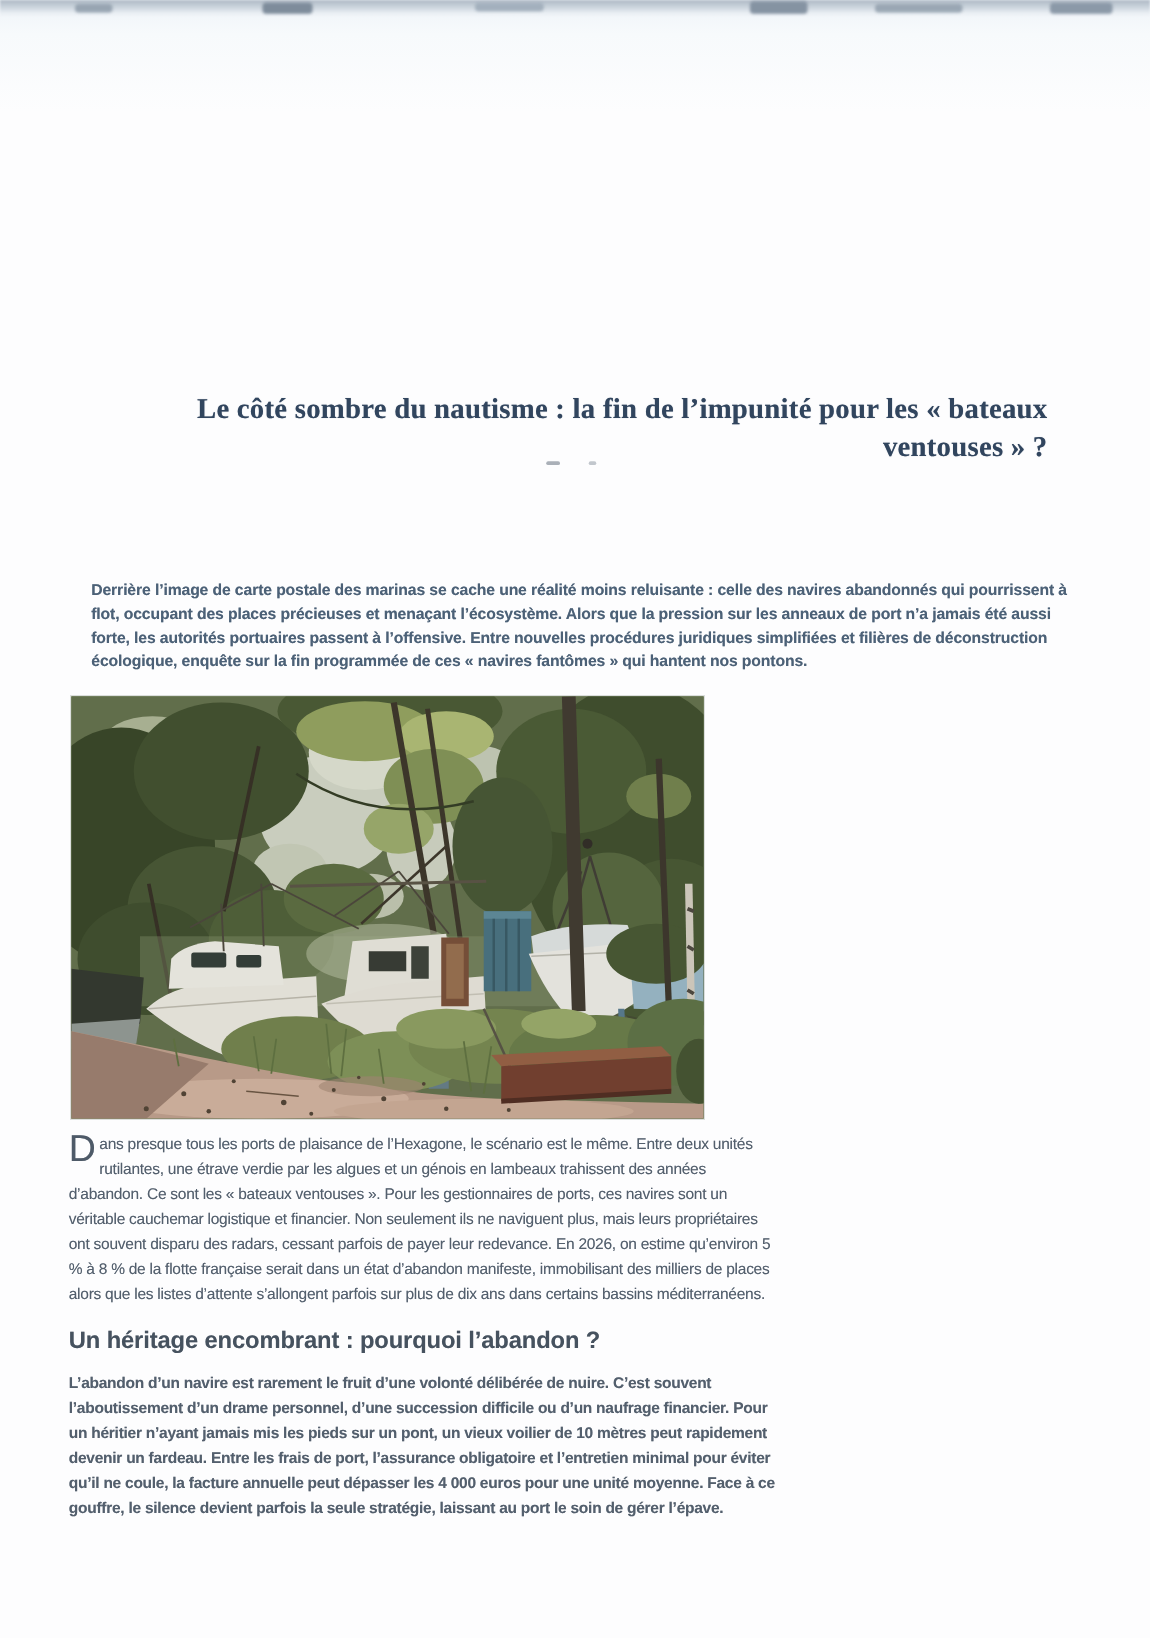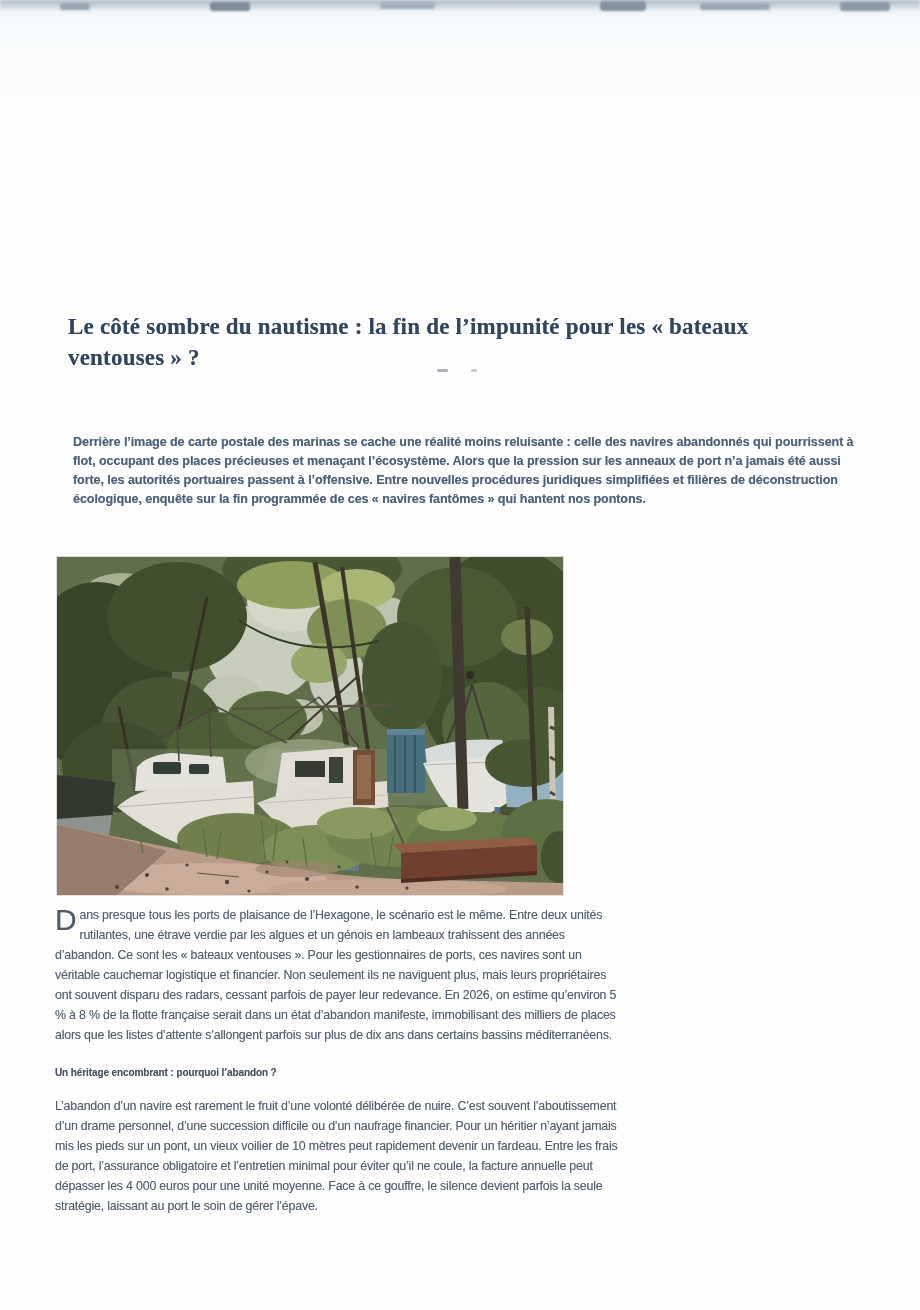--- a/index.html
+++ b/index.html
@@ -22,33 +22,33 @@
   }
   .scan-blob{position:absolute;border-radius:3px;filter:blur(1.2px);}
   .blob1{left:210px;top:2px;width:40px;height:9px;background:#7e8c9b;}
   .blob2{left:600px;top:1px;width:46px;height:10px;background:#8593a2;}
   .blob3{left:700px;top:3px;width:70px;height:7px;background:#9aa7b4;}
   .blob4{left:60px;top:3px;width:30px;height:7px;background:#98a5b2;}
   .blob5{left:380px;top:2px;width:55px;height:7px;background:#a3b0bd;}
   .blob6{left:840px;top:2px;width:50px;height:9px;background:#8b99a8;}
 
   .title{
-    position:absolute;left:68px;top:296px;width:780px;
-    text-align:left;
+    position:absolute;left:58px;top:296px;width:780px;
+    text-align:right;
     font-family:"Liberation Serif","DejaVu Serif",serif;
     font-weight:700;font-size:23px;line-height:31px;
     color:#31455e;letter-spacing:.2px;
     text-shadow:0 0 .6px rgba(49,69,94,.55);
   }
   .byline-mark{position:absolute;height:3px;border-radius:2px;filter:blur(.4px);}
   .mark-a{left:437px;top:369px;width:11px;background:#aab0b8;}
   .mark-b{left:471px;top:369px;width:6px;background:#c2c7cd;}
 
   .intro{
-    position:absolute;left:73px;top:420px;width:790px;
+    position:absolute;left:73px;top:450px;width:790px;
     font-weight:700;font-size:12.6px;line-height:19px;
     color:#4c6177;letter-spacing:-.1px;
     text-shadow:0 0 .5px rgba(76,97,119,.5);
   }
 
   figure.photo{
     position:absolute;left:57px;top:557px;width:506px;height:338px;
     margin:0;padding:0;box-shadow:0 0 0 1px rgba(120,130,120,.25);
     overflow:hidden;background:#5e6e42;
   }
@@ -62,24 +62,24 @@
   }
   .bodycopy p{margin:0;}
   .dropcap{
     float:left;
     font-size:30px;line-height:25px;
     padding:2px 3px 0 0;
     color:#4e5a68;font-weight:400;
   }
   .subheading{
     margin:18px 0 13px 0 !important;
-    font-weight:700;font-size:10px;color:#46525f;
+    font-weight:700;font-size:19px;color:#46525f;
     letter-spacing:-.1px;
   }
-  .para2{margin-bottom:13px !important;}
+  .para2{margin-bottom:13px !important;font-weight:bold;}
 </style>
 </head>
 <body>
 
 <div class="page-tint"></div>
 <div class="scan-edge"></div>
 <div class="scan-blob blob1"></div>
 <div class="scan-blob blob2"></div>
 <div class="scan-blob blob3"></div>
 <div class="scan-blob blob4"></div>

